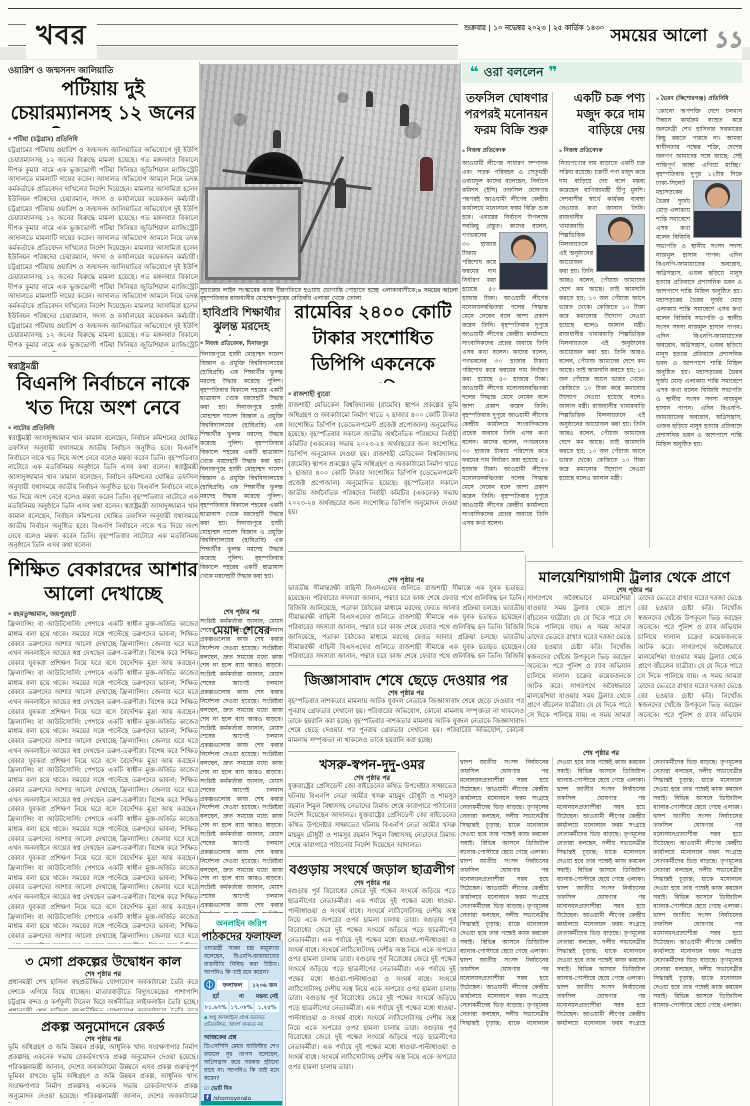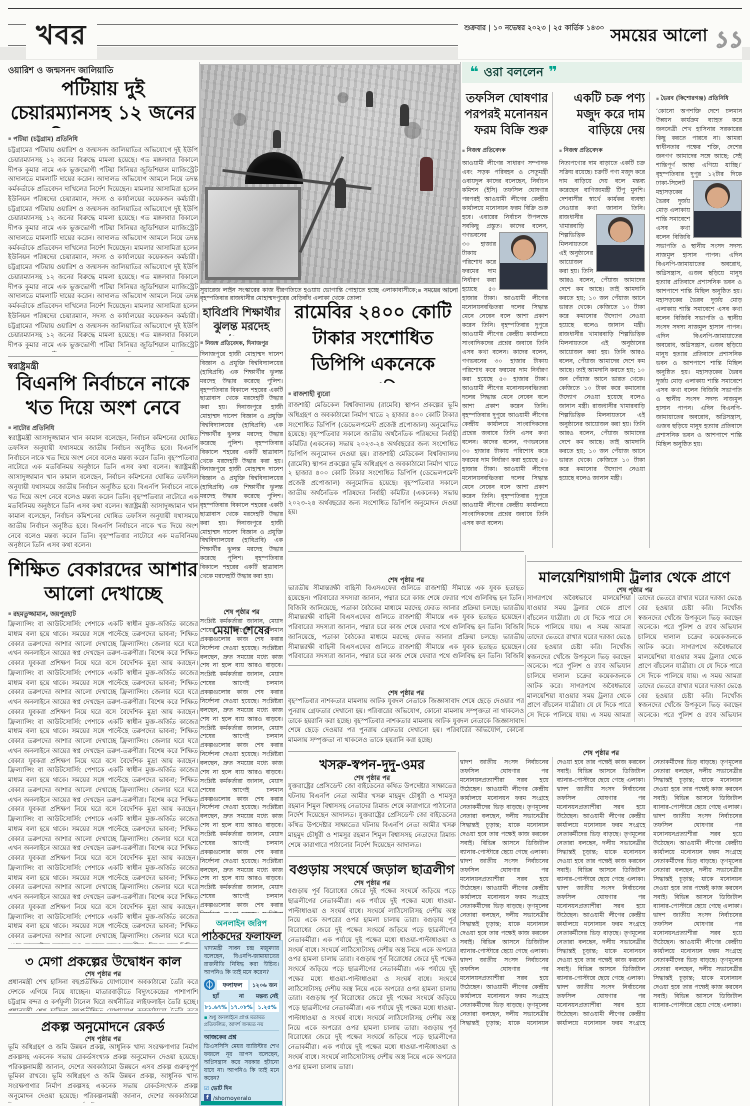--- a/index.html
+++ b/index.html
@@ -206,20 +206,21 @@
 
   <div class="abs rmx headline" style="top:299px;height:84px;font-size:18px;line-height:1.45;">রামেবির ২৪০০ কোটি টাকার সংশোধিত ডিপিপি একনেকে অনুমোদিত</div>
   <div class="abs rmx byline" style="top:389px;">রাজশাহী ব্যুরো</div>
   <div class="abs rmx body" style="top:401px;height:146px;">রাজশাহী মেডিকেল বিশ্ববিদ্যালয় (রামেবি) স্থাপন প্রকল্পের ভূমি অধিগ্রহণ ও অবকাঠামো নির্মাণ খাতে ২ হাজার ৪০০ কোটি টাকার সংশোধিত ডিপিপি (ডেভেলপমেন্ট প্রজেক্ট প্রপোজাল) অনুমোদিত হয়েছে। বৃহস্পতিবার সকালে জাতীয় অর্থনৈতিক পরিষদের নির্বাহী কমিটির (একনেক) সভায় ২০২৩-২৪ অর্থবছরের জন্য সংশোধিত ডিপিপি অনুমোদন দেওয়া হয়। রাজশাহী মেডিকেল বিশ্ববিদ্যালয় (রামেবি) স্থাপন প্রকল্পের ভূমি অধিগ্রহণ ও অবকাঠামো নির্মাণ খাতে ২ হাজার ৪০০ কোটি টাকার সংশোধিত ডিপিপি (ডেভেলপমেন্ট প্রজেক্ট প্রপোজাল) অনুমোদিত হয়েছে। বৃহস্পতিবার সকালে জাতীয় অর্থনৈতিক পরিষদের নির্বাহী কমিটির (একনেক) সভায় ২০২৩-২৪ অর্থবছরের জন্য সংশোধিত ডিপিপি অনুমোদন দেওয়া হয়।</div>
 
   <div class="divh" style="left:288px;top:551px;width:236px;"></div>
   <div class="abs bandw cont" style="top:575px;">শেষ পৃষ্ঠার পর</div>
   <div class="abs bandw body" style="top:584px;height:78px;">ভারতীয় সীমান্তরক্ষী বাহিনী বিএসএফের গুলিতে রাজশাহী সীমান্তে এক যুবক হতাহত হয়েছেন। পরিবারের সদস্যরা জানান, পদ্মার চরে কাজ শেষে ফেরার পথে গুলিবিদ্ধ হন তিনি। বিজিবি জানিয়েছে, পতাকা বৈঠকের মাধ্যমে মরদেহ ফেরত আনার প্রক্রিয়া চলছে। ভারতীয় সীমান্তরক্ষী বাহিনী বিএসএফের গুলিতে রাজশাহী সীমান্তে এক যুবক হতাহত হয়েছেন। পরিবারের সদস্যরা জানান, পদ্মার চরে কাজ শেষে ফেরার পথে গুলিবিদ্ধ হন তিনি। বিজিবি জানিয়েছে, পতাকা বৈঠকের মাধ্যমে মরদেহ ফেরত আনার প্রক্রিয়া চলছে। ভারতীয় সীমান্তরক্ষী বাহিনী বিএসএফের গুলিতে রাজশাহী সীমান্তে এক যুবক হতাহত হয়েছেন। পরিবারের সদস্যরা জানান, পদ্মার চরে কাজ শেষে ফেরার পথে গুলিবিদ্ধ হন তিনি। বিজিবি জানিয়েছে, পতাকা বৈঠকের মাধ্যমে মরদেহ ফেরত আনার প্রক্রিয়া চলছে।</div>
 
   <div class="divh" style="left:288px;top:665px;width:236px;"></div>
+  <div class="abs bandw bhead" style="top:669px;height:18px;font-size:14px;">জিজ্ঞাসাবাদ শেষে ছেড়ে দেওয়ার পর</div>
   <div class="abs bandw cont" style="top:688px;">শেষ পৃষ্ঠার পর</div>
   <div class="abs bandw body" style="top:697px;height:50px;">বৃহস্পতিবার নাশকতার মামলায় আটক যুবদল নেতাকে জিজ্ঞাসাবাদ শেষে ছেড়ে দেওয়ার পর পুনরায় গ্রেফতার দেখানো হয়। পরিবারের অভিযোগ, কোনো মামলায় সম্পৃক্ততা না থাকলেও তাকে হয়রানি করা হচ্ছে। বৃহস্পতিবার নাশকতার মামলায় আটক যুবদল নেতাকে জিজ্ঞাসাবাদ শেষে ছেড়ে দেওয়ার পর পুনরায় গ্রেফতার দেখানো হয়। পরিবারের অভিযোগ, কোনো মামলায় সম্পৃক্ততা না থাকলেও তাকে হয়রানি করা হচ্ছে।</div>
 
   <div class="divh" style="left:288px;top:751px;width:168px;"></div>
   <div class="abs bandn bhead" style="top:755px;height:17px;font-size:13px;">খসরু-স্বপন-দুদু-ওমর</div>
   <div class="abs bandn cont" style="top:773px;">শেষ পৃষ্ঠার পর</div>
   <div class="abs bandn body" style="top:782px;height:71px;">যুক্তরাষ্ট্রের প্রেসিডেন্ট জো বাইডেনের কথিত উপদেষ্টার সাক্ষাতের ঘটনায় বিএনপি নেতা আমীর খসরু মাহমুদ চৌধুরী ও শামসুর রহমান শিমুল বিশ্বাসসহ নেতাদের রিমান্ড শেষে কারাগারে পাঠানোর নির্দেশ দিয়েছেন আদালত। যুক্তরাষ্ট্রের প্রেসিডেন্ট জো বাইডেনের কথিত উপদেষ্টার সাক্ষাতের ঘটনায় বিএনপি নেতা আমীর খসরু মাহমুদ চৌধুরী ও শামসুর রহমান শিমুল বিশ্বাসসহ নেতাদের রিমান্ড শেষে কারাগারে পাঠানোর নির্দেশ দিয়েছেন আদালত।</div>
 
   <div class="divh" style="left:288px;top:856px;width:168px;"></div>
   <div class="abs bandn bhead" style="top:860px;height:17px;font-size:13px;">বগুড়ায় সংঘর্ষে জড়াল ছাত্রলীগ</div>

